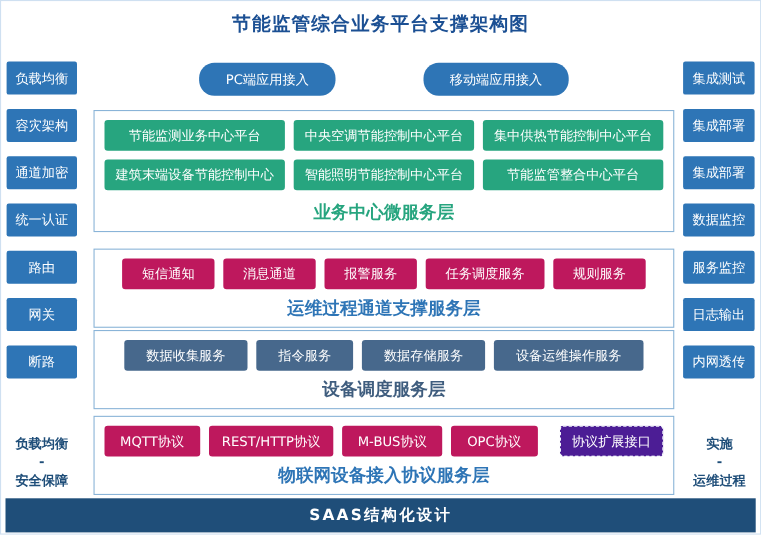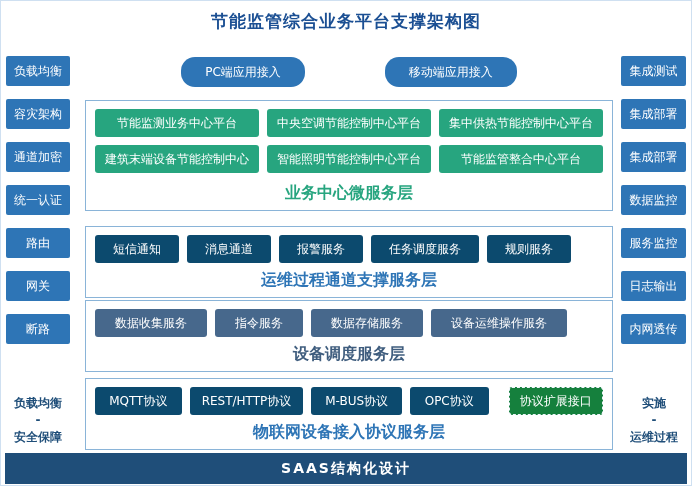--- a/index.html
+++ b/index.html
@@ -89,40 +89,41 @@
     border: 1px solid #8ab4d8;
     padding: 8px 9px 3px;
   }
   #layer-business { top: 99px; }
   #layer-channel  { top: 225px; }
   #layer-device   { top: 299px; }
   #layer-iot      { top: 377px; }
   .layer-row {
     display: flex;
     gap: 8px;
+    justify-content: center;
     margin-bottom: 8px;
   }
   .layer-row.tight { margin-bottom: 5px; }
   .chip {
     height: 28px;
     color: #fff;
     font-size: 12px;
     white-space: nowrap;
     display: flex;
     align-items: center;
     justify-content: center;
     border-radius: 3px;
     padding: 0 6px;
     min-width: 0;
   }
   .chip.green { background: #27a57f; flex: 1; }
-  .chip.blue  { background: #0c4a6e; padding: 0 18px; }
+  .chip.blue  { background: #be185d; padding: 0 18px; }
   .chip.slate { background: #47688c; padding: 0 20px; }
   .chip.dashed {
-    background: #15803d;
+    background: #4c1d95;
     border: 1px dashed #eef4fb;
     color: #fff;
     padding: 0 15px;
     margin-left: 12px;
   }
   .layer-label {
     text-align: center;
     font-size: 16px;
     font-weight: bold;
     padding: 2px 0 3px;

